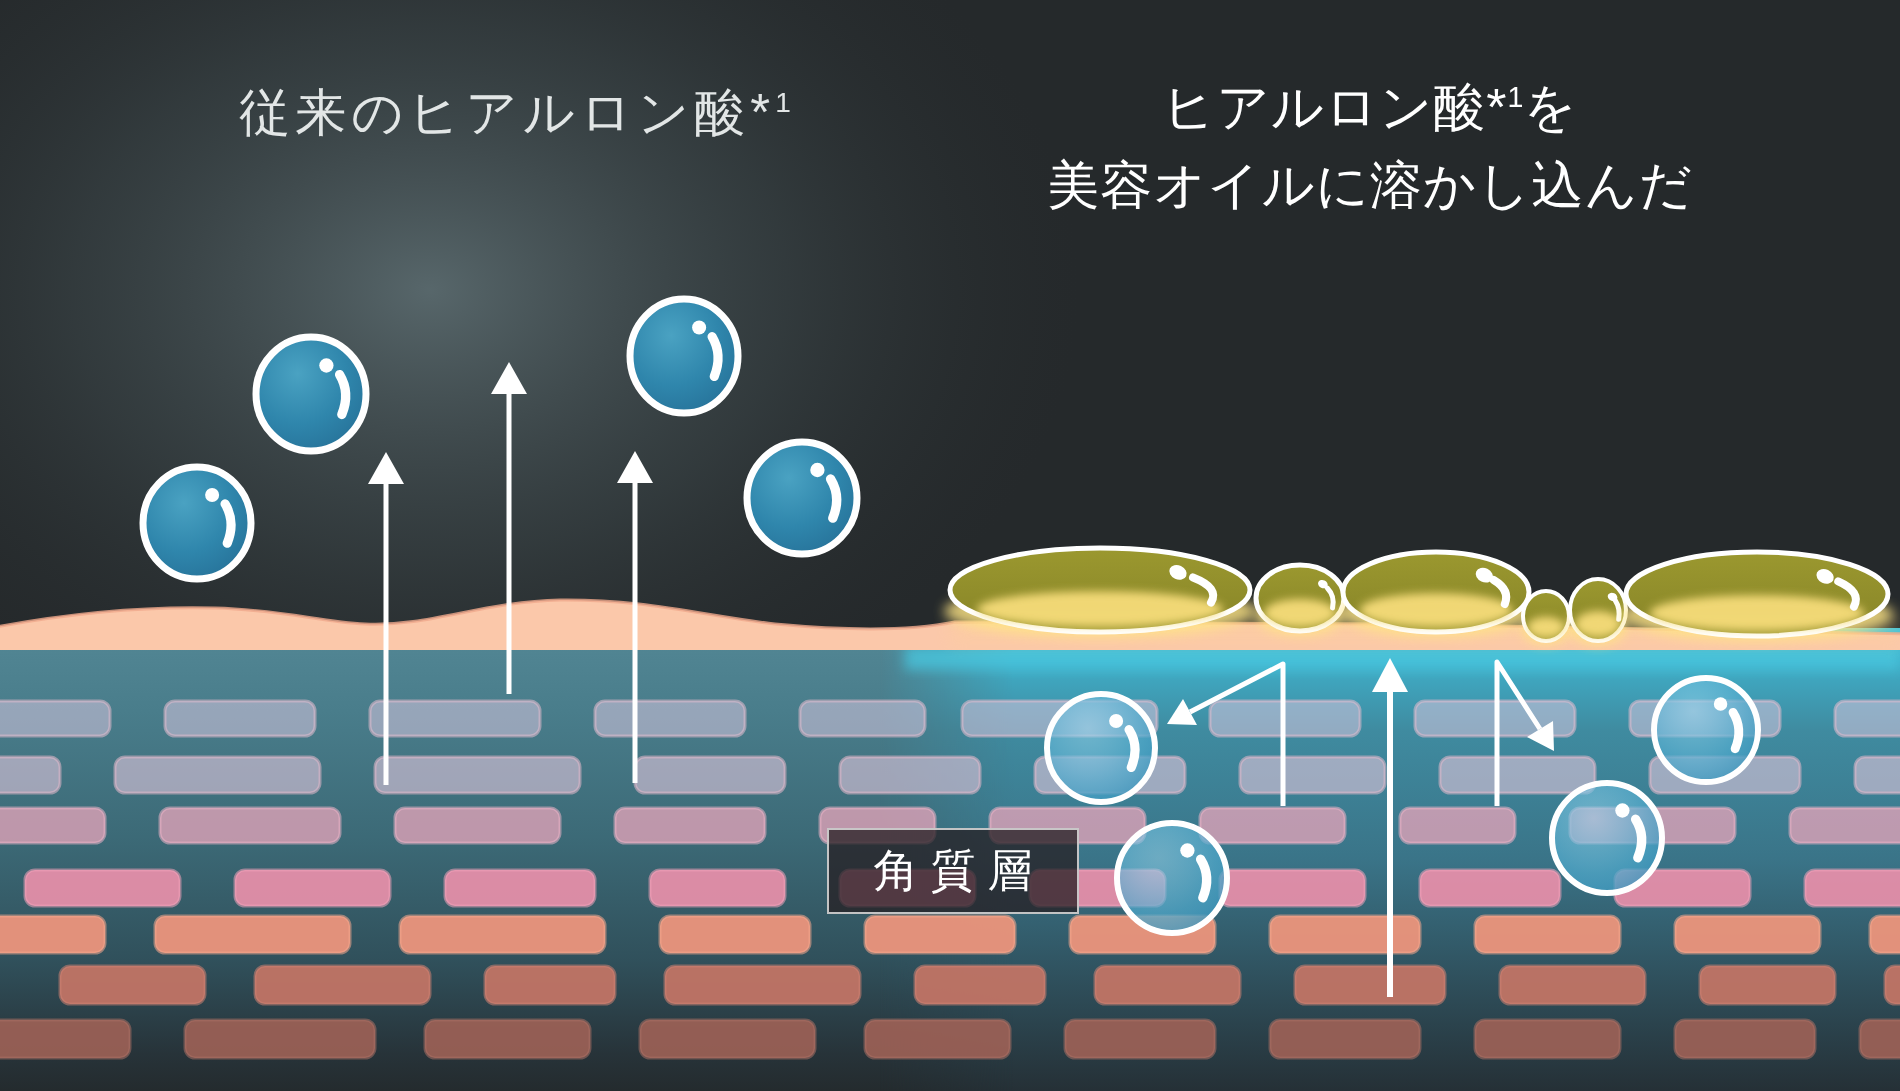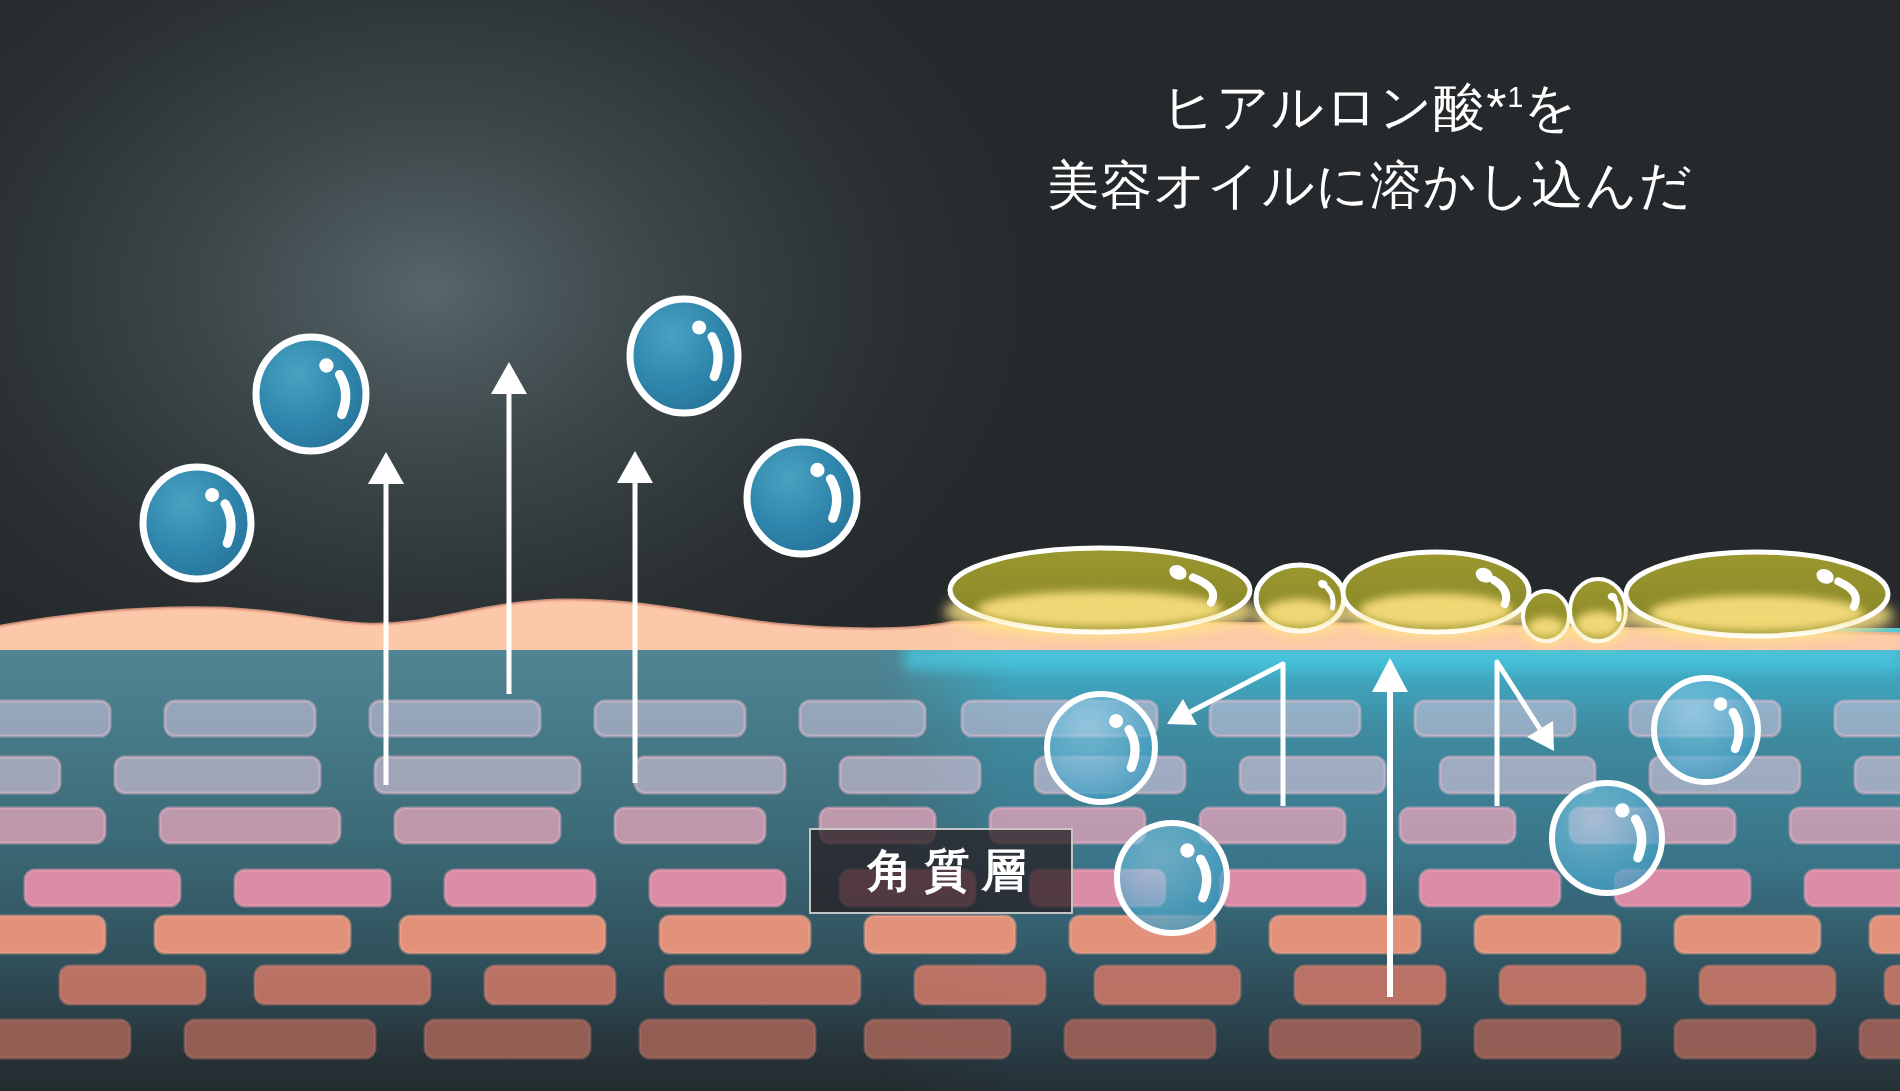--- a/index.html
+++ b/index.html
@@ -13,25 +13,25 @@
   .title-left{
     left:200px;top:76px;width:630px;
     color:#e2e6e6;font-weight:300;font-size:51px;line-height:1.45;letter-spacing:5px;
   }
   .title-right{
     left:985px;top:68px;width:770px;
     color:#ffffff;font-weight:400;font-size:52px;line-height:1.5;letter-spacing:1px;
   }
   .title sup{font-size:0.55em;vertical-align:super;letter-spacing:0;}
   .sc-label{
-    position:absolute;left:809px;top:828px;width:248px;height:82px;
+    position:absolute;left:827px;top:828px;width:248px;height:82px;
     background:rgba(38,32,36,0.76);
     border:2px solid rgba(222,222,222,0.85);
     display:flex;align-items:center;justify-content:center;
-    color:#ffffff;font-size:45px;letter-spacing:12px;text-indent:12px;font-weight:700;padding-left:12px;
+    color:#ffffff;font-size:45px;letter-spacing:12px;text-indent:12px;font-weight:400;
   }
 </style>
 </head>
 <body>
 
 <svg id="stage" width="1900" height="1091" viewBox="0 0 1900 1091" xmlns="http://www.w3.org/2000/svg">
   <defs>
     <radialGradient id="glowGrad" cx="0.5" cy="0.5" r="0.5">
       <stop offset="0" stop-color="#5a6a6e" stop-opacity="0.95"></stop>
       <stop offset="0.55" stop-color="#3f4b4e" stop-opacity="0.5"></stop>
@@ -243,20 +243,21 @@
       <line x1="1390" y1="688" x2="1390" y2="997" stroke="#ffffff" stroke-width="6"></line>
       <polygon points="1390,658 1372,692 1408,692" fill="#ffffff"></polygon>
       <polyline points="1283,806 1283,664 1190,712" fill="none" stroke="#ffffff" stroke-width="5" stroke-linejoin="round"></polyline>
       <polygon points="1167,724 1183,699 1197,725" fill="#ffffff"></polygon>
       <polyline points="1497,806 1497,662 1540,729" fill="none" stroke="#ffffff" stroke-width="5" stroke-linejoin="round"></polyline>
       <polygon points="1554,751 1527,737 1553,721" fill="#ffffff"></polygon>
     </g>
 </svg>
 
 <div class="title title-left">
+  <div><span>従来のヒアルロン酸*</span><sup>1</sup></div>
 </div>
 
 <div class="title title-right">
   <div><span>ヒアルロン酸*</span><sup>1</sup><span>を</span></div>
   <div>美容オイルに溶かし込んだ</div>
 </div>
 
 <div class="sc-label">角質層</div>
 
 </body></html>

